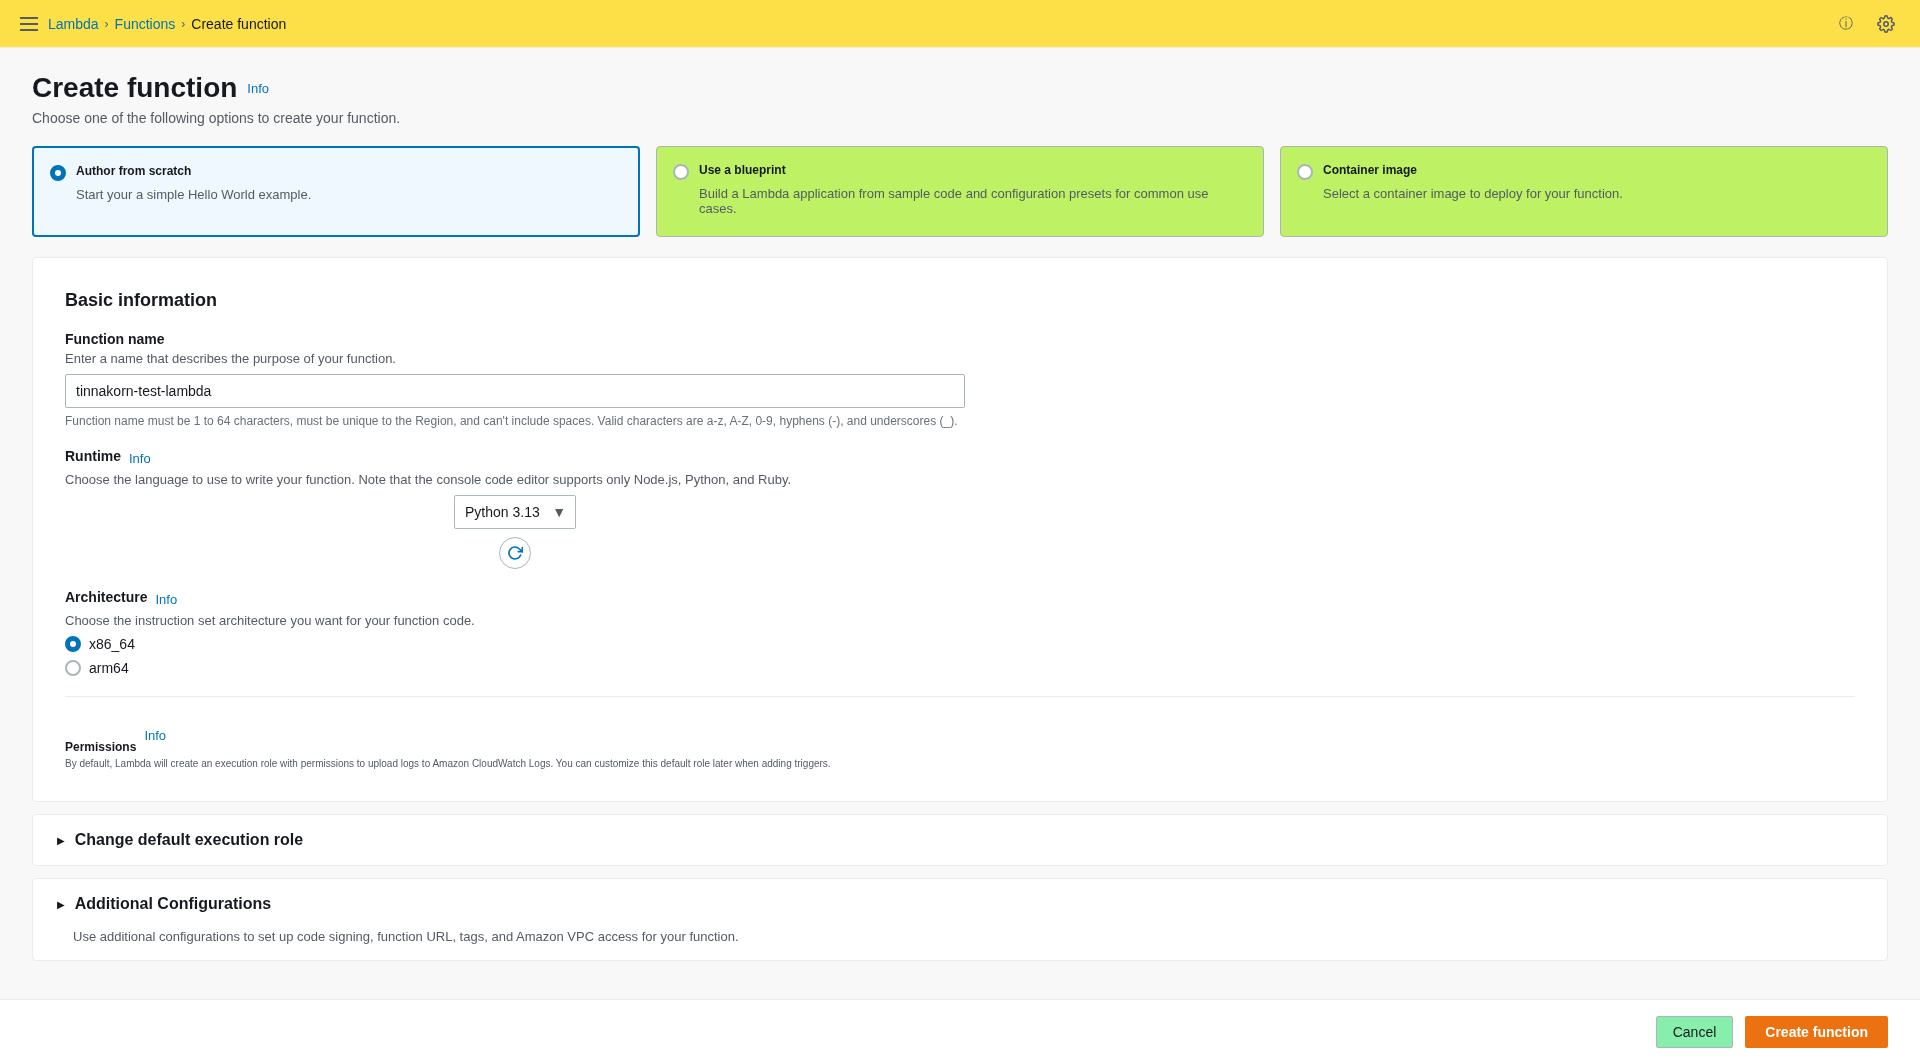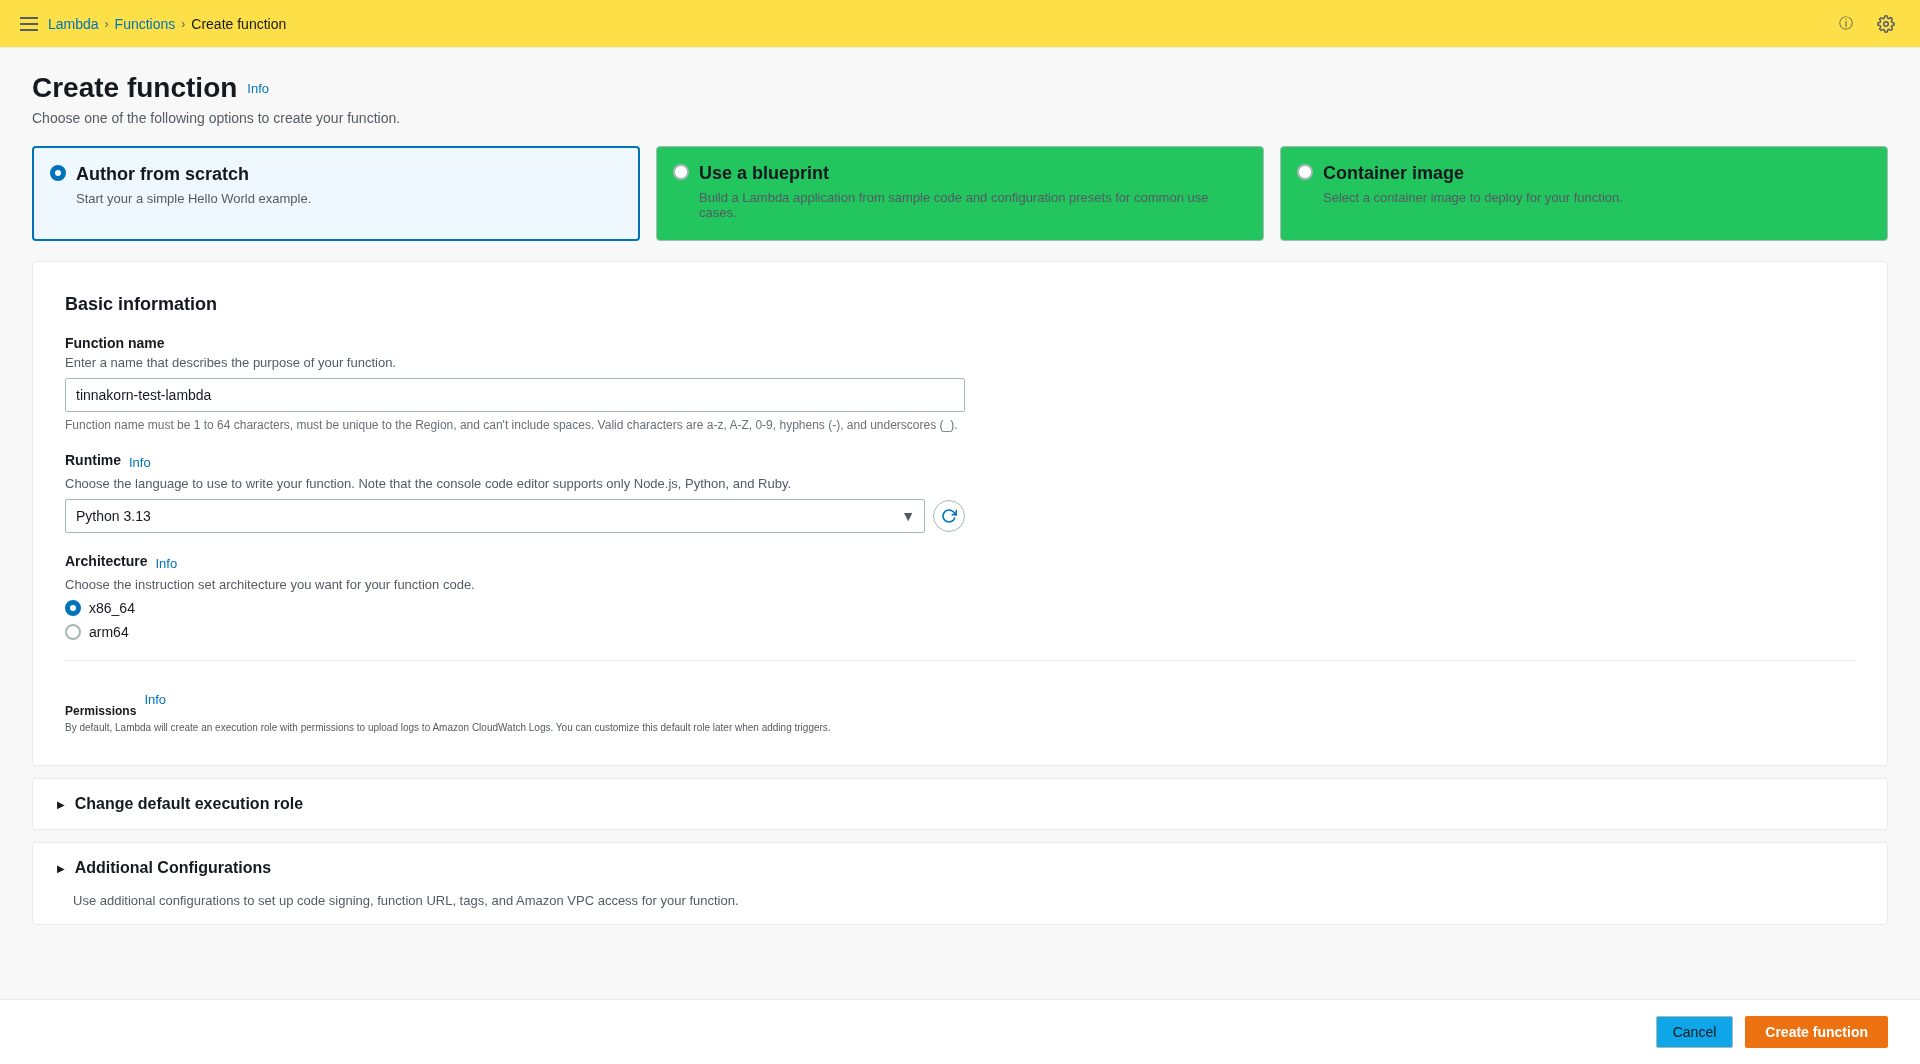--- a/index.html
+++ b/index.html
@@ -109,21 +109,21 @@
     .option-cards {
       display: grid;
       grid-template-columns: 1fr 1fr 1fr;
       gap: 16px;
       margin-bottom: 20px;
     }
     .option-card {
       border: 1px solid #aab7b8;
       border-radius: 4px;
       padding: 16px 16px 20px 16px;
-      background: #22c55e;
+      background: #bef264;
       cursor: pointer;
       display: flex;
       flex-direction: column;
       gap: 6px;
     }
     .option-card.selected {
       border: 2px solid #0073bb;
       background: #f0f8ff;
     }
     .option-card-header {
@@ -148,21 +148,21 @@
       background: #0073bb;
     }
     .radio-btn.checked::after {
       content: '';
       width: 6px;
       height: 6px;
       border-radius: 50%;
       background: #fff;
     }
     .option-card-title {
-      font-size: 18px;
+      font-size: 12px;
       font-weight: 700;
       color: #16191f;
     }
     .option-card-desc {
       font-size: 13px;
       color: #545b64;
       margin-left: 26px;
     }
 
     
@@ -213,20 +213,21 @@
       background: #fff;
       outline: none;
     }
 
     
     .runtime-row {
       display: flex;
       align-items: center;
       gap: 8px;
       max-width: 900px;
+      flex-direction: column;
     }
     .runtime-label-row {
       display: flex;
       align-items: center;
       gap: 8px;
       margin-bottom: 4px;
     }
 
     .select-wrapper {
       position: relative;
@@ -375,21 +376,21 @@
       position: fixed;
       bottom: 0;
       left: 0;
       right: 0;
       background: #fff;
       border-top: 1px solid #e9ebed;
     }
     .cancel-btn {
       height: 32px;
       padding: 0 16px;
-      background: #0ea5e9;
+      background: #86efac;
       border: 1px solid #aab7b8;
       border-radius: 2px;
       color: #16191f;
       font-size: 14px;
       cursor: pointer;
     }
     .create-btn {
       height: 32px;
       padding: 0 20px;
       background: #ec7211;

